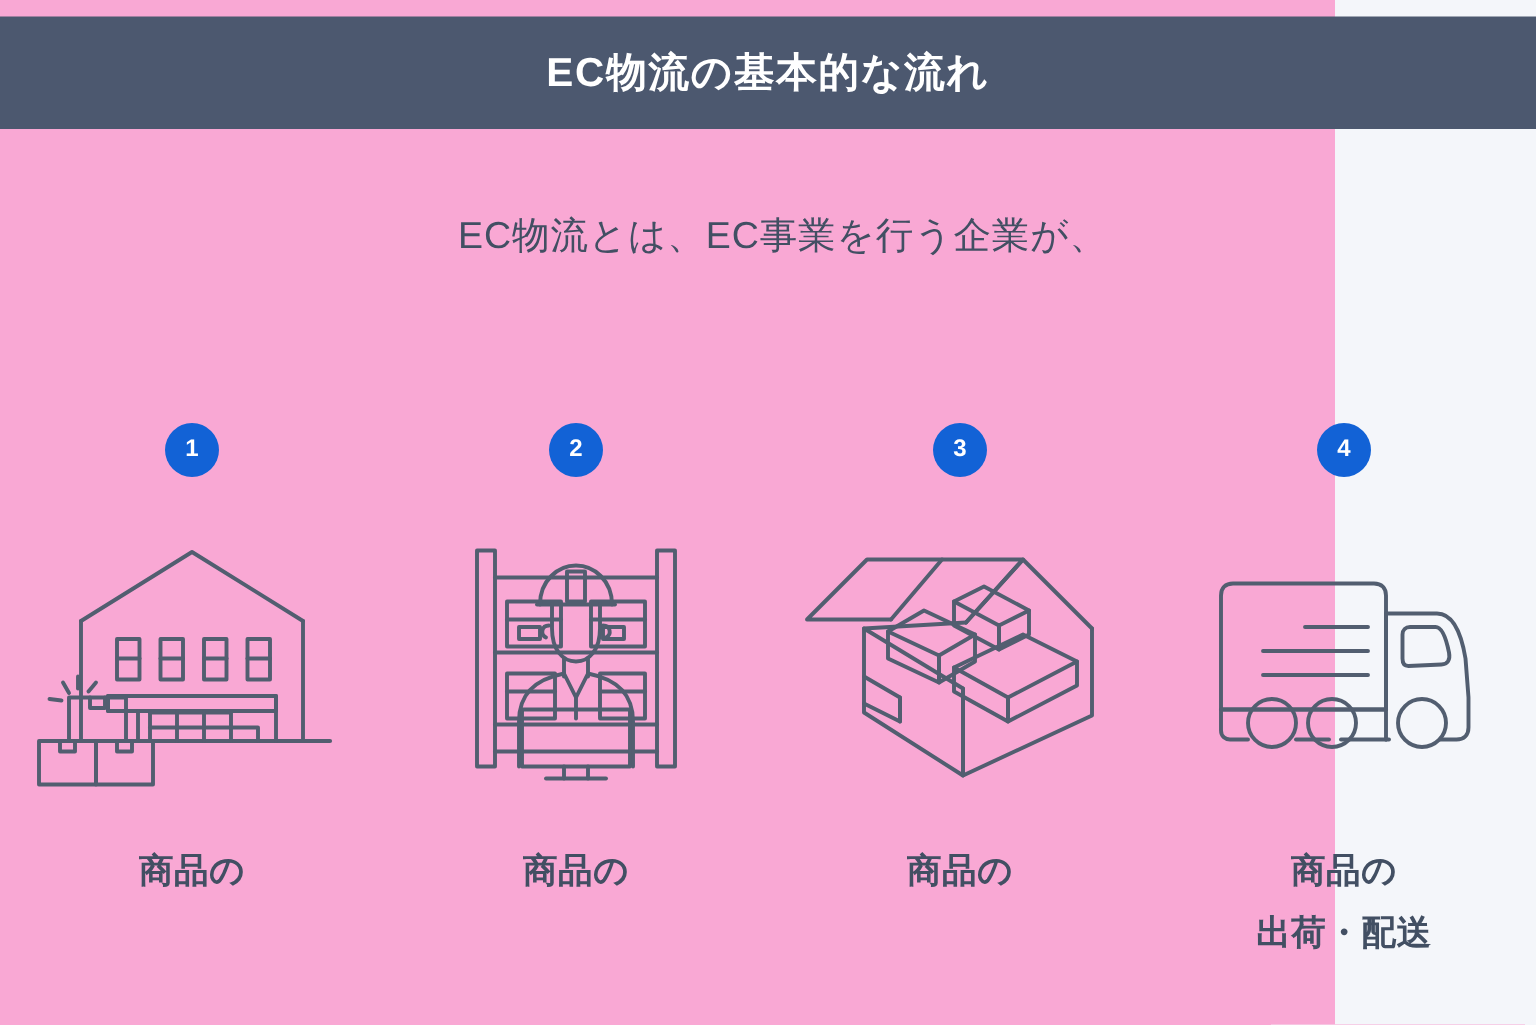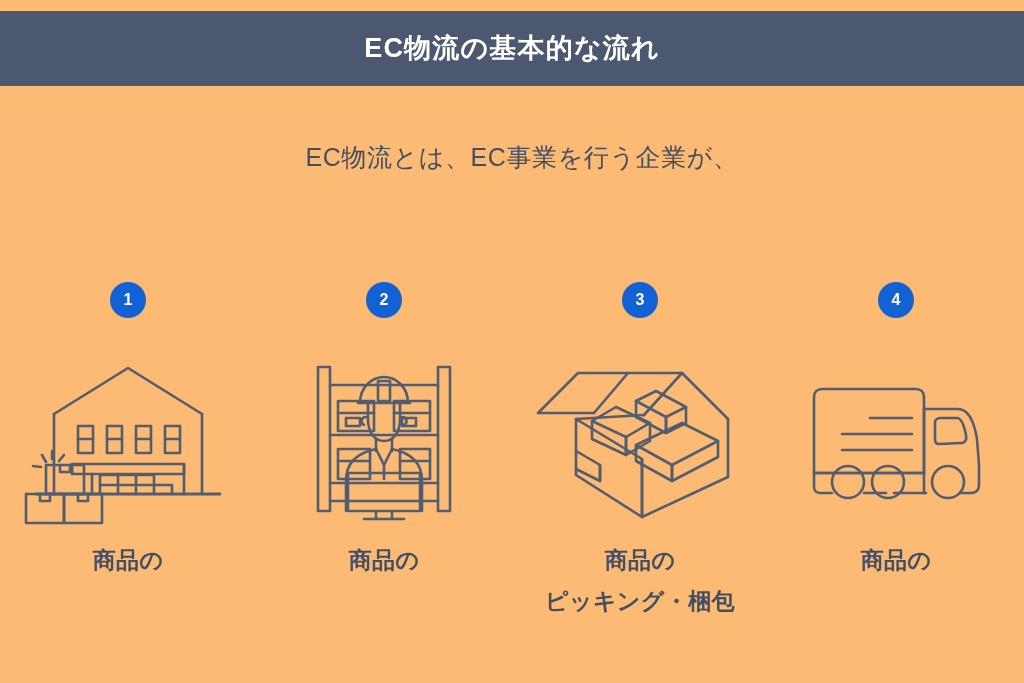--- a/index.html
+++ b/index.html
@@ -9,23 +9,23 @@
   body {
     width: 1024px;
     height: 683px;
     background: #f4f6fa;
     font-family: "Liberation Sans", "DejaVu Sans", sans-serif;
     overflow: hidden;
   }
 
   .page {
     position: relative;
-    width: 1024px;
+    width: 890px;
     height: 683px;
-    background: #fdba74;
+    background: #f9a8d4;
     box-sizing: border-box;
   }
 
   
   .header-bar {
     position: absolute;
     top: 11px;
     left: 0;
     width: 1024px;
     height: 75px;
@@ -99,21 +99,21 @@
     display: flex;
     align-items: center;
     justify-content: center;
   }
   .icon-wrap svg {
     display: block;
     overflow: visible;
   }
 
   .caption {
-    margin-top: 12px;
+    margin-top: 32px;
     text-align: center;
     color: #424f63;
     font-size: 23px;
     font-weight: bold;
     line-height: 41px;
     letter-spacing: 0.4px;
   }
   .caption-line {
     display: block;
     white-space: nowrap;
@@ -262,21 +262,20 @@
           <path d="M104 80 L150 58 L186 76 L140 100 Z"></path>
           <path d="M104 80 L104 96 L140 116 L140 100"></path>
           <path d="M140 100 L140 116 L186 92 L186 76"></path>
 
           <path d="M44 86 L68 100 L68 116"></path>
           <path d="M68 100 L68 116 L44 104"></path>
         </svg>
       </div>
       <div class="caption">
         <span class="caption-line">商品の</span>
-        <span class="caption-line">ピッキング・梱包</span>
       </div>
     </div>
 
     <div class="step">
       <div class="badge">4</div>
       <div class="icon-wrap">
         <svg width="176" height="130" viewBox="0 0 176 130" fill="none" stroke="#525e70" stroke-width="2.6" stroke-linecap="round" stroke-linejoin="round">
 
           <path d="M6 20 C6 15 9 12 14 12 L108 12 C113 12 116 15 116 20 L116 96 L6 96 Z"></path>
 
@@ -295,17 +294,18 @@
 
           <path d="M127 46 C127 43 129 41 132 41 L149 41 C153 41 156 48 158 58 C159 63 157 66 153 66 L131 67 C128 67 127 65 127 62 Z"></path>
 
           <circle cx="40" cy="105" r="16"></circle>
           <circle cx="80" cy="105" r="16"></circle>
           <circle cx="140" cy="105" r="16"></circle>
         </svg>
       </div>
       <div class="caption">
         <span class="caption-line">商品の</span>
+        <span class="caption-line">出荷・配送</span>
       </div>
     </div>
 
   </div>
 </div>
 
 </body></html>

